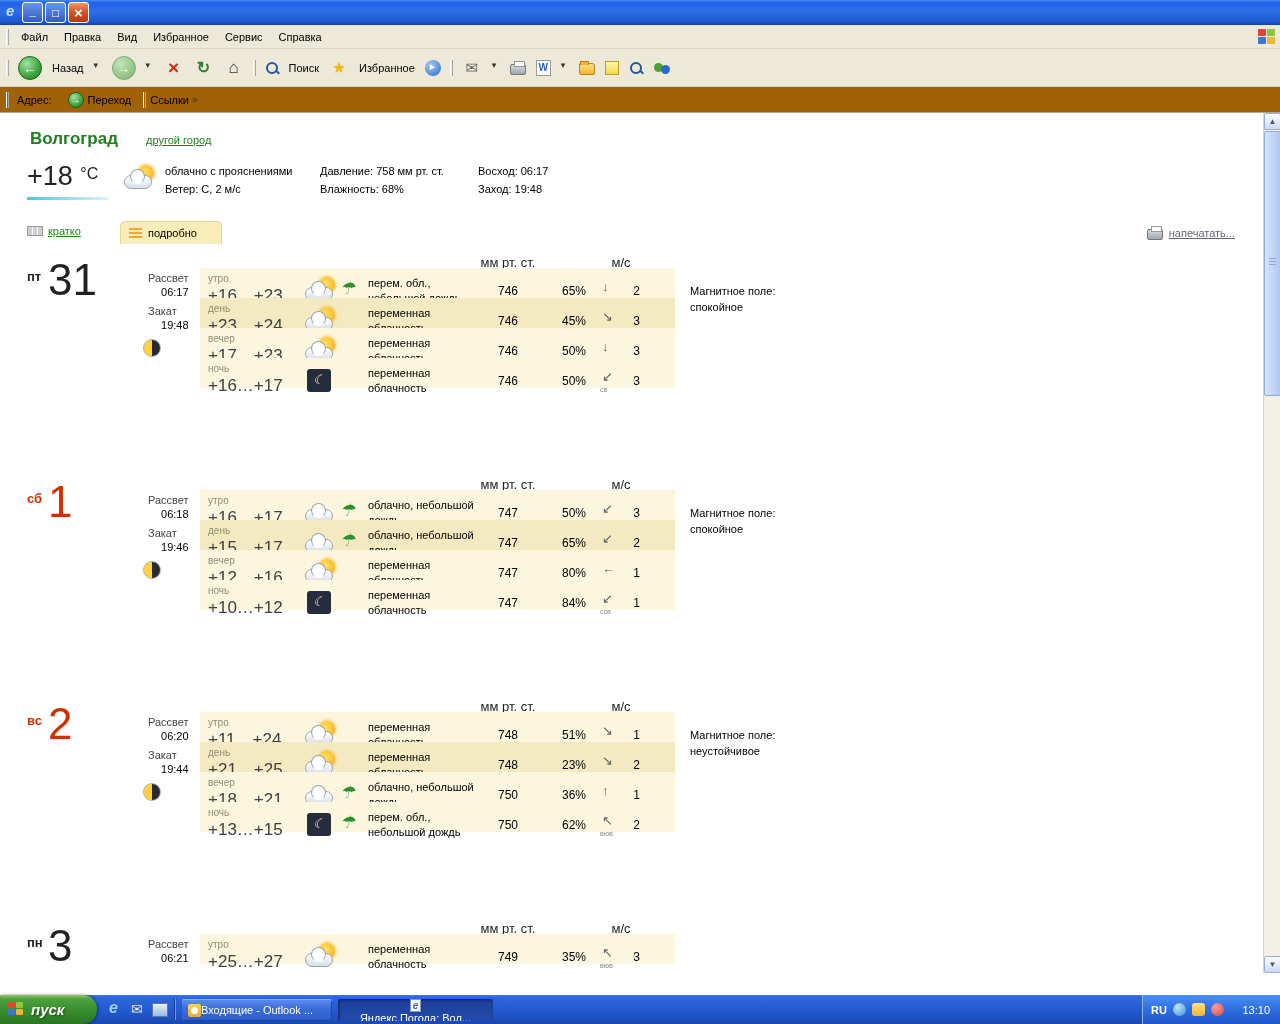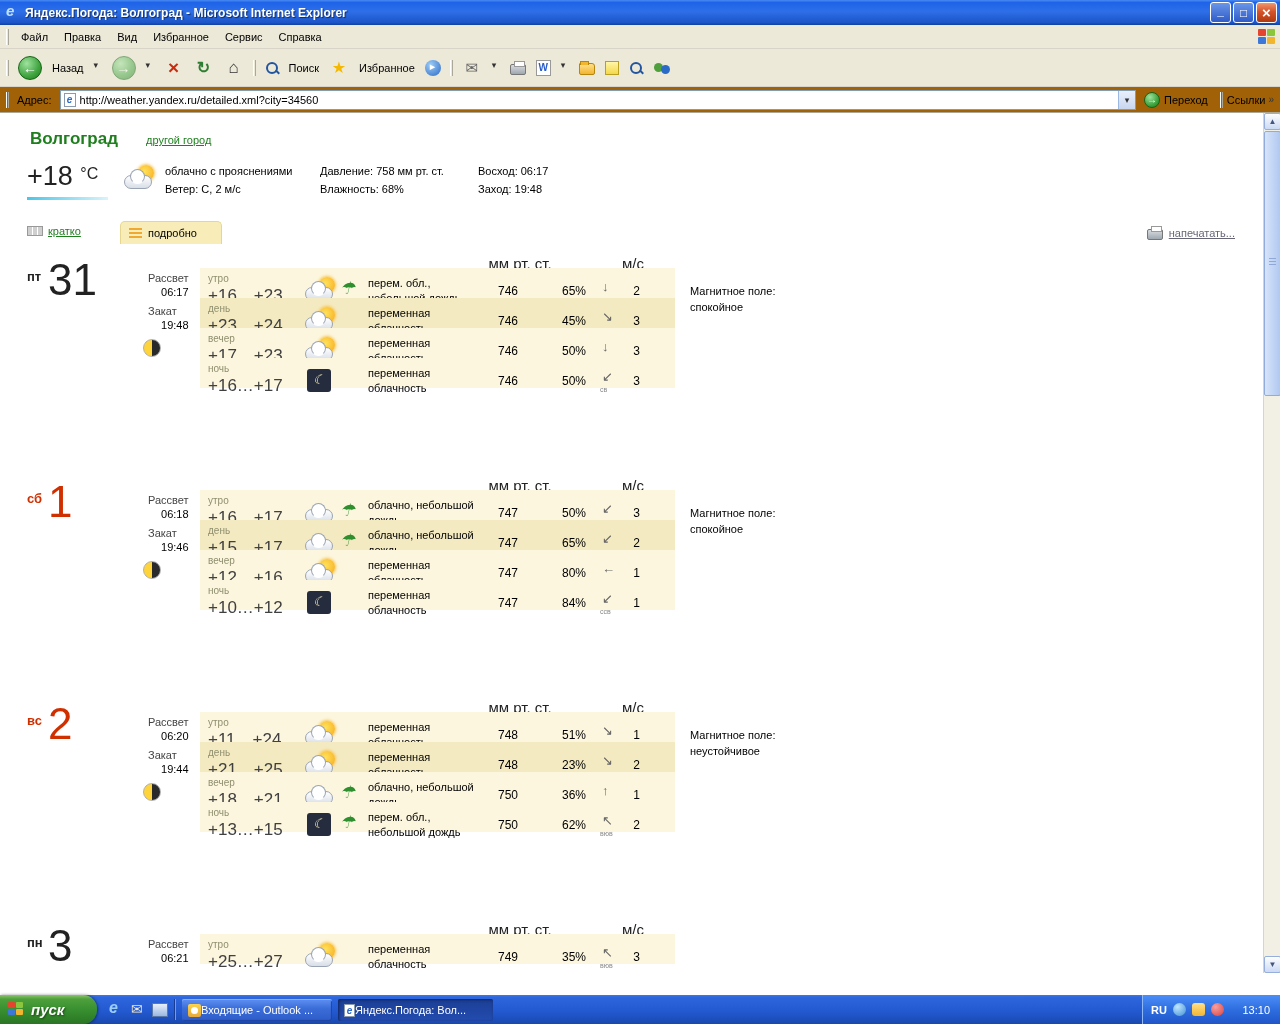--- a/index.html
+++ b/index.html
@@ -121,21 +121,21 @@
                background:repeating-linear-gradient(90deg,#CFCFCF 0 4px,#fff 4px 5px); }
   .tab-detailed { position:absolute; left:120px; top:1px; width:102px; height:23px; background:#F8EDB9;
                   border:1px solid #E5D78F; border-bottom:none; border-radius:5px 5px 0 0;
                   display:flex; align-items:center; gap:6px; padding-left:8px; font-size:11px; color:#000; }
   .ico-lines { width:13px; height:10px; background:repeating-linear-gradient(180deg,#F0A830 0 2px,#F8EDB9 2px 4px); }
   .print-area { position:absolute; right:28px; top:5px; display:flex; align-items:center; gap:6px; }
   .print-link { font-size:11px; color:#667; text-decoration:underline; cursor:pointer; }
   
   .day-block { position:absolute; left:0; width:100%; height:222px; }
   #day0 { top:142px; } #day1 { top:364px; } #day2 { top:586px; } #day3 { top:808px; }
-  .tbl-head { position:absolute; left:212px; top:0; width:475px; height:13px; font-size:15px; color:#222; }
+  .tbl-head { position:absolute; left:200px; top:0; width:475px; height:13px; font-size:13px; color:#222; }
   .h-press { position:absolute; left:270px; width:76px; text-align:center; }
   .h-wind  { position:absolute; left:398px; width:46px; text-align:center; }
   .dow { position:absolute; left:27px; top:14px; font-size:13px; font-weight:bold; color:#222; }
   .dnum { position:absolute; left:48px; top:2px; font-size:44px; line-height:46px; color:#222; }
   .day-block[data-weekend="true"] .dow, .day-block[data-weekend="true"] .dnum { color:#D03000; }
   .sunblock { position:absolute; left:148px; top:16px; font-size:11px; line-height:14px; }
   .sb-lab { color:#444; } .sb-val { color:#000;text-align:right; } .sb-gap { margin-top:5px; }
   .moon { position:absolute; left:143px; top:84px; width:18px; height:18px; border-radius:50%;
           background:linear-gradient(90deg,#FFD43A 50%,#2A2A2A 50%); border:1px solid #B0B0B0; }
   .rows { position:absolute; left:200px; top:13px; width:475px; }
@@ -203,21 +203,21 @@
   .ql-ie { left:104px; } .ql-ie::after { content:"e"; position:absolute; left:5px; top:-1px; color:#9CCEF5; font-size:16px; font-weight:bold; font-style:italic; }
   .ql-mail { left:128px; } .ql-mail::after { content:"✉"; position:absolute; left:3px; top:1px; color:#F2E8C8; font-size:14px; }
   .ql-desk { left:152px; width:16px; height:14px; top:8px; background:linear-gradient(#E8F0FC,#9CB8E0); border:1px solid #5A78A8; }
   .ql-sep { position:absolute; left:174px; top:4px; width:1px; height:21px; background:#1A3C90; box-shadow:1px 0 0 #6F9CF0; }
   .taskbtn { position:absolute; top:4px; height:22px; display:flex; align-items:center; padding:0 6px;
              font-size:11px; color:#fff; border-radius:2px; white-space:nowrap; overflow:hidden;
              background:linear-gradient(180deg,#5E90F2,#3A6CD8 45%,#2E5CC8);
              box-shadow:inset 0 1px 0 #88AEF8, inset -1px -1px 1px #1E44A0; }
   .taskbtn.t1 { left:182px; width:150px; }
   .taskbtn.t2 { left:338px; width:155px; }
-  .taskbtn.active { background:linear-gradient(180deg,#1C3F96,#234CB0); box-shadow:inset 1px 1px 3px #10255E; }
+  .taskbtn.active { background:linear-gradient(180deg,#1C3F96,#234CB0); box-shadow:inset 1px 1px 3px #10255E;flex-direction:column; }
   .ol-ico { width:13px; height:13px; border-radius:2px; background:linear-gradient(#FBD34D,#E8A93C); position:relative; flex:0 0 auto; }
   .ol-ico::after { content:""; position:absolute; left:3px; top:3px; width:7px; height:7px; border-radius:50%; background:#fff; }
   .taskbtn .pg-ico { width:11px; height:13px; }
   .tray { position:absolute; right:0; top:0; width:138px; height:29px;
           background:linear-gradient(180deg,#4C8EF8 0%,#2E6EE0 50%,#2055C8 100%);
           border-left:1px solid #8FB8F8; display:flex; align-items:center; gap:6px; padding-left:8px;
           color:#fff; font-size:11px; }
   .tray-lang { font-weight:bold; }
   .tri { width:13px; height:13px; border-radius:3px; flex:0 0 auto; }
   .tri-net { background:radial-gradient(circle at 35% 30%,#BFE6FF,#3E8ED6); border-radius:50%; }
@@ -225,21 +225,20 @@
   .tri-sec { background:radial-gradient(circle at 35% 30%,#F8A0A0,#D84040); border-radius:50%; }
   .tray-time { margin-left:auto; padding-right:10px; }
 </style>
 </head>
 <body>
 
 <div class="screen">
 
   <div class="titlebar">
     <span class="ie-e"></span>
-    <span class="title-text">Яндекс.Погода: Волгоград - Microsoft Internet Explorer</span>
     <span class="tb-btns">
       <span class="tbtn min"></span>
       <span class="tbtn max"></span>
       <span class="tbtn close"></span>
     </span>
   </div>
 
   <div class="menubar">
     <span class="grip"></span>
     <span class="menu-item">Файл</span>
@@ -310,25 +309,20 @@
         <span class="mag"></span>
       </span>
     <span class="tb-btn">
         <span class="ico-msgr"></span>
       </span>
   </div>
 
   <div class="addrbar">
     <span class="grip"></span>
     <span class="addr-label">Адрес:</span>
-    <span class="addr-field">
-      <span class="pg-ico"></span>
-      <span class="addr-url">http://weather.yandex.ru/detailed.xml?city=34560</span>
-      <span class="addr-drop"></span>
-    </span>
     <span class="go-btn">
       <span class="circ go"></span>
       <span>Переход</span>
     </span>
     <span class="grip"></span>
     <span class="links-area">
       <span>Ссылки</span>
       <span class="chev"></span>
     </span>
   </div>

